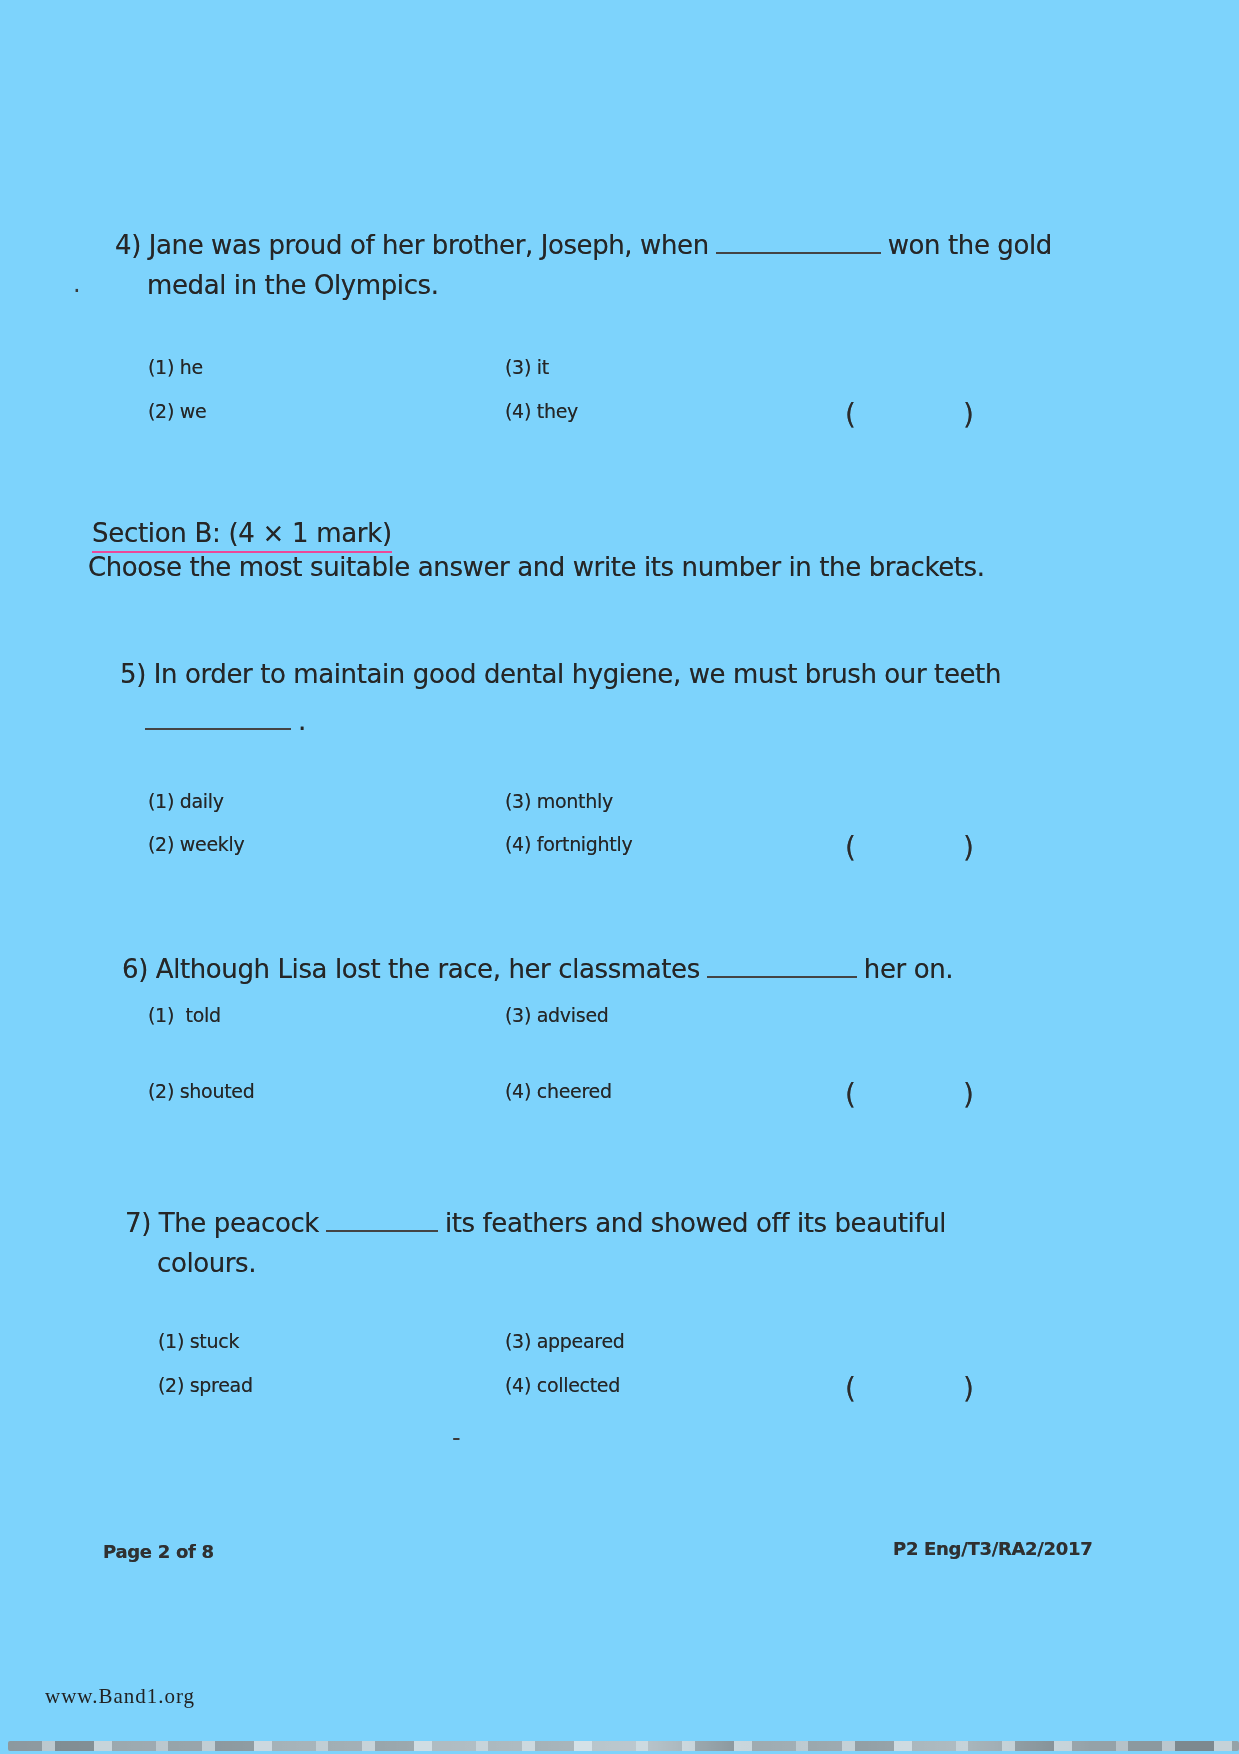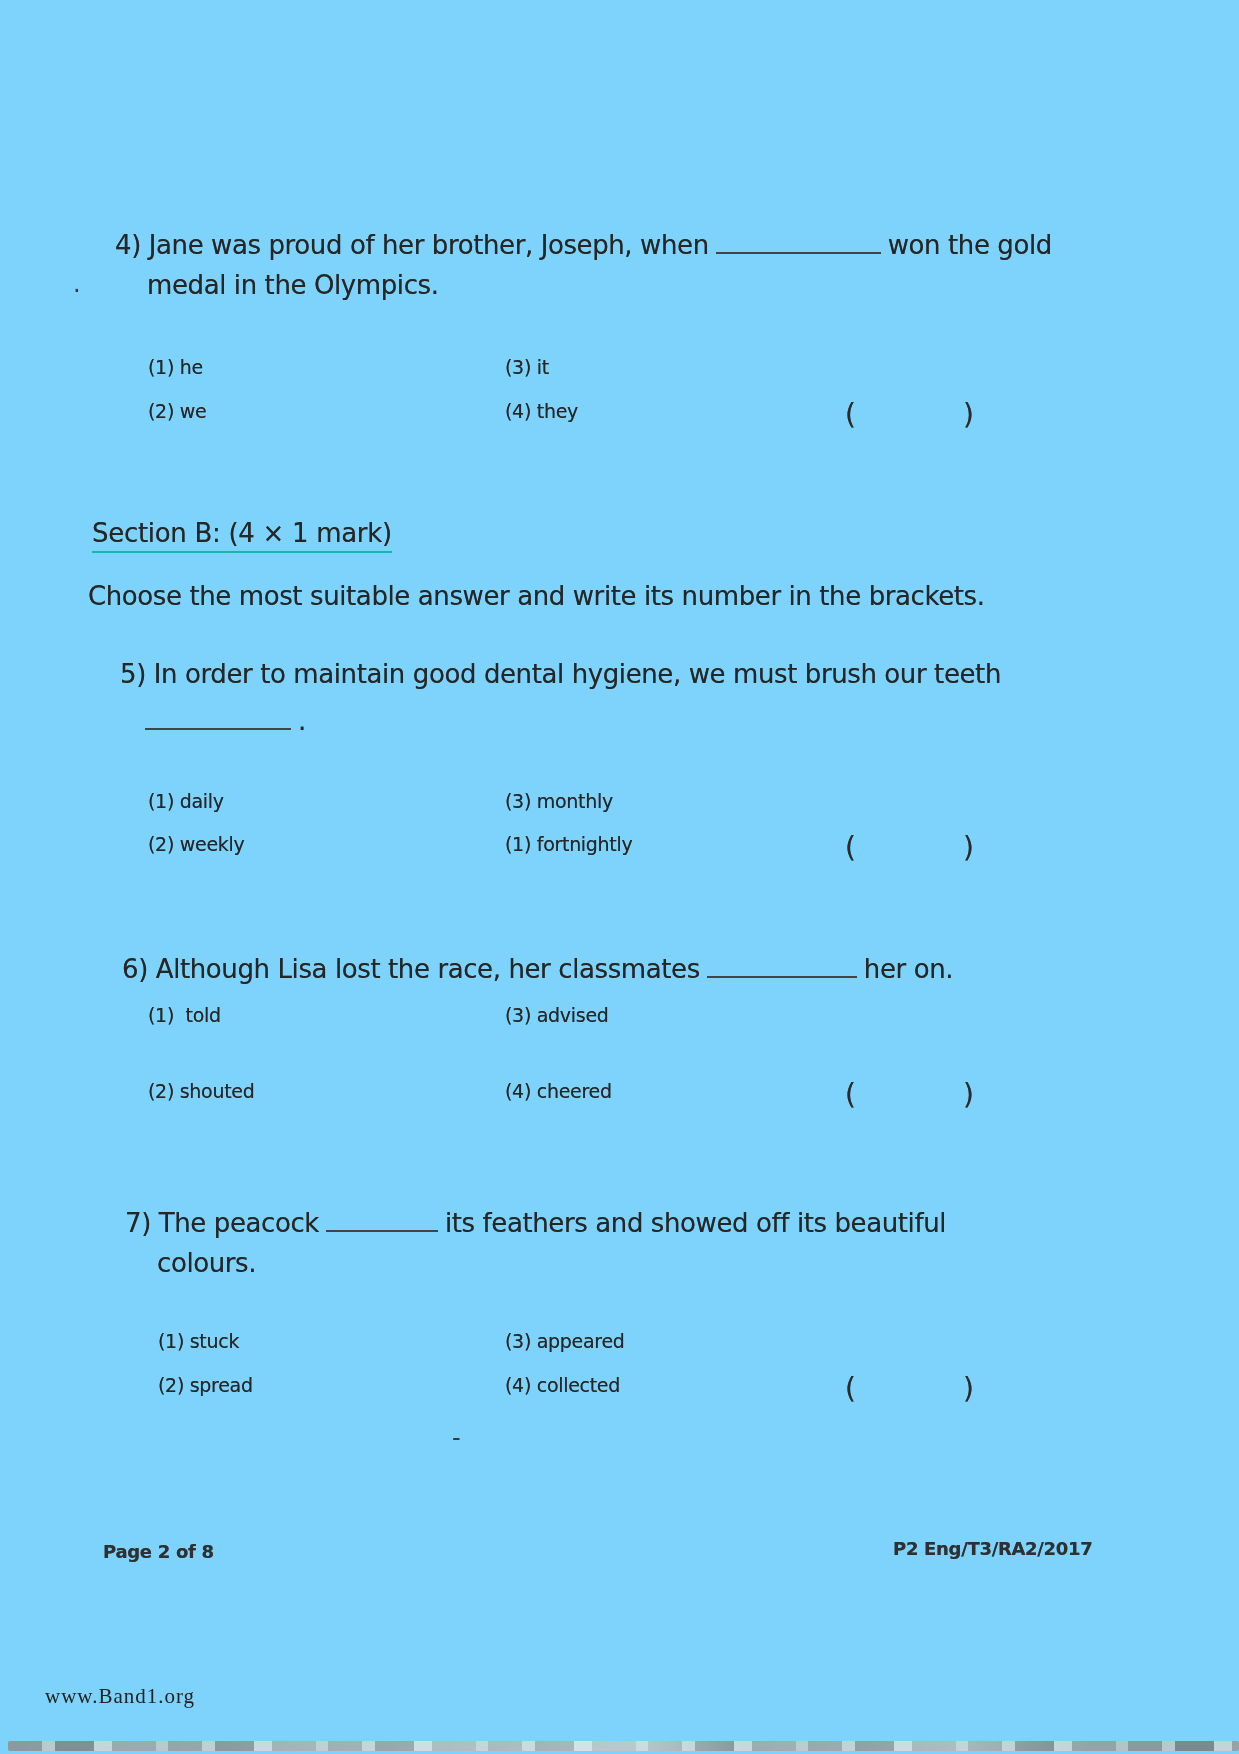--- a/index.html
+++ b/index.html
@@ -16,21 +16,21 @@
   .stem{font-size:26px;letter-spacing:-0.4px;}
   .blank{
     display:inline-block;
     border-bottom:2px solid #444;
     height:1em;
     vertical-align:baseline;
     margin:0 7px;
   }
   .heading{
     font-size:26px;letter-spacing:-0.3px;
-    border-bottom:2px solid #14b8a6;
+    border-bottom:2px solid #ec4899;
     padding-bottom:3px;
   }
   .opt-row{position:absolute;left:0;width:100%;height:34px;}
   .opt{position:absolute;font-size:19px;letter-spacing:-0.3px;white-space:pre;}
   .col1{left:148px;}
   .col2{left:505px;}
   .bracket{position:absolute;font-size:28px;color:#2b2b2b;}
   .br-open{left:845px;top:-2px;}
   .br-close{left:963px;top:-2px;}
   .footer-text{font-size:18px;letter-spacing:-0.3px;color:#303030;font-weight:bold;}
@@ -69,37 +69,37 @@
   <div class="opt-row" style="top:400px">
     <span class="opt col1">(2) we</span>
     <span class="opt col2">(4) they</span>
     <span class="bracket br-open">(</span>
     <span class="bracket br-close">)</span>
   </div>
 
   <div class="abs" style="left:92px;top:518px">
     <span class="heading">Section B: (4 × 1 mark)</span>
   </div>
-  <div class="abs stem" style="left:88px;top:581px">Choose the most suitable answer and write its number in the brackets.</div>
+  <div class="abs stem" style="left:88px;top:552px">Choose the most suitable answer and write its number in the brackets.</div>
 
   <div class="abs stem" style="left:120px;top:659px">
     <span>5)</span>
     <span>In order to maintain good dental hygiene, we must brush our teeth</span>
   </div>
   <div class="abs stem" style="left:145px;top:702px">
     <span class="blank" style="width:146px;margin-left:0"></span><span>.</span>
   </div>
 
   <div class="opt-row" style="top:790px">
     <span class="opt col1">(1) daily</span>
     <span class="opt col2">(3) monthly</span>
   </div>
   <div class="opt-row" style="top:833px">
     <span class="opt col1">(2) weekly</span>
-    <span class="opt col2">(1) fortnightly</span>
+    <span class="opt col2">(4) fortnightly</span>
     <span class="bracket br-open">(</span>
     <span class="bracket br-close">)</span>
   </div>
 
   <div class="abs stem" style="left:122px;top:950px">
     <span>6)</span>
     <span>Although Lisa lost the race, her classmates</span><span class="blank" style="width:150px"></span><span>her on.</span>
   </div>
 
   <div class="opt-row" style="top:1004px">

